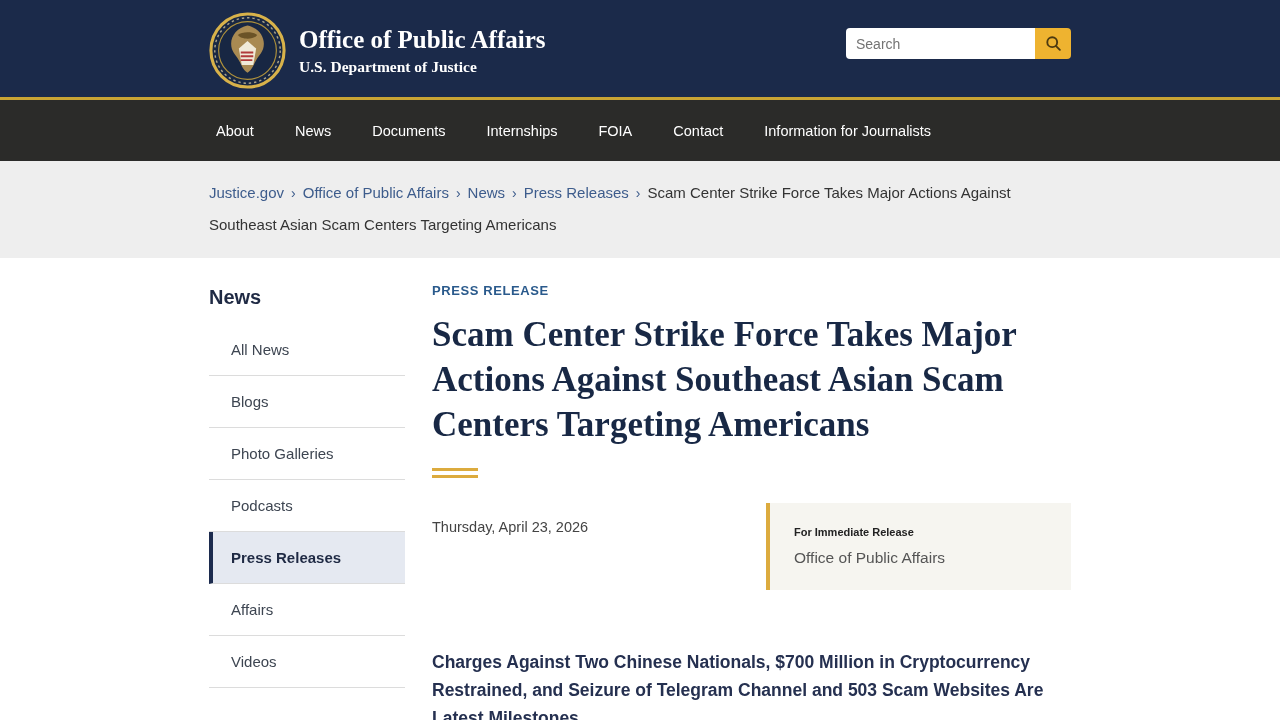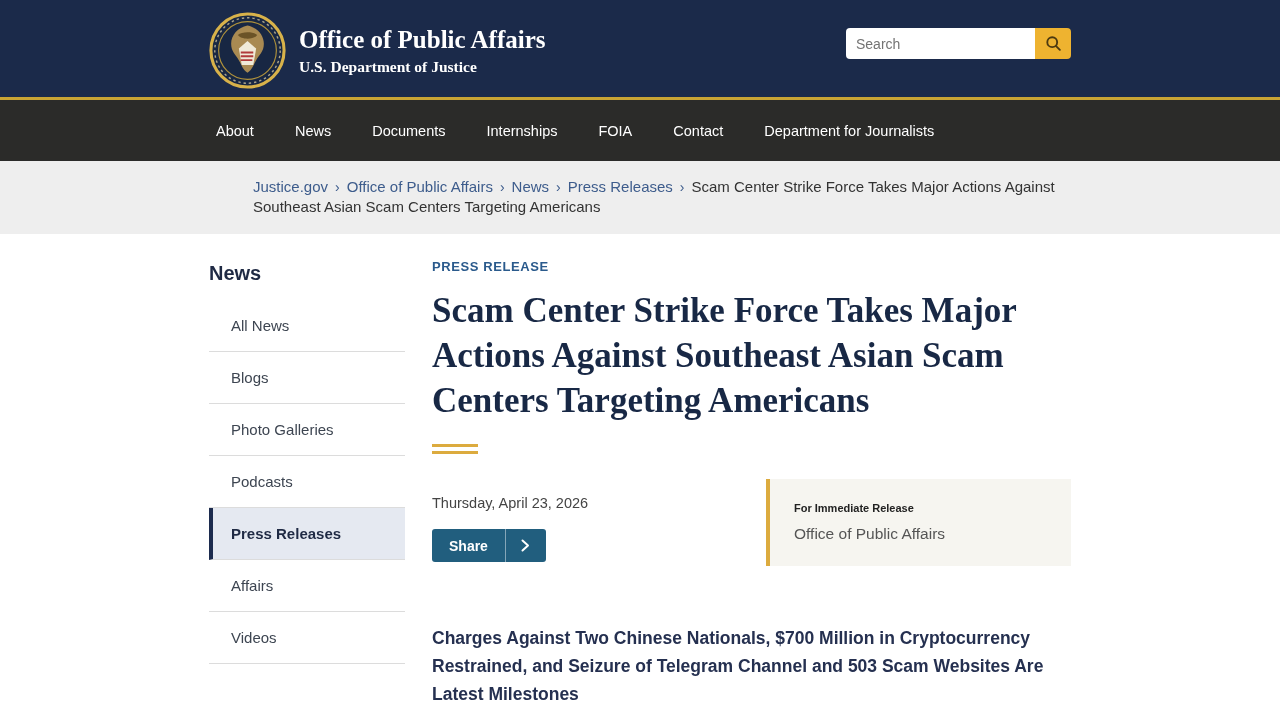--- a/index.html
+++ b/index.html
@@ -32,21 +32,21 @@
   
   .gold-line { height: 3px; background: #c9a434; }
 
   
   .main-nav { background: #2b2b29; height: 61px; }
   .main-nav .container { display: flex; align-items: center; height: 100%; gap: 41px; padding-left: 7px; }
   .main-nav a { color: #ffffff; text-decoration: none; font-size: 14.5px; font-weight: 400; }
 
   
   .breadcrumb-band { background: #eeeeee; padding: 16px 0 18px 0; }
-  .breadcrumb { font-size: 15px; line-height: 19px; color: #333333; margin-left: 44px; }
+  .breadcrumb { font-size: 15px; line-height: 31px; color: #333333; }
   .breadcrumb a { color: #3d5c8c; text-decoration: none; }
   .crumb-sep { color: #3d5c8c; margin: 0 7px; font-size: 14px; }
   .breadcrumb .current { color: #333333; }
 
   
   .content { display: flex; padding-top: 25px; }
   .sidebar { width: 196px; flex: 0 0 auto; }
   .sidebar-heading { font-size: 20px; font-weight: 700; color: #1f2a44; margin: 3px 0 14px 0; }
   .side-list { list-style: none; }
   .side-item { border-bottom: 1px solid #dcdcdc; }
@@ -118,21 +118,21 @@
 <div class="gold-line"></div>
 
 <nav class="main-nav">
   <div class="container">
     <a href="#">About</a>
     <a href="#">News</a>
     <a href="#">Documents</a>
     <a href="#">Internships</a>
     <a href="#">FOIA</a>
     <a href="#">Contact</a>
-    <a href="#">Department for Journalists</a>
+    <a href="#">Information for Journalists</a>
   </div>
 </nav>
 
 <div class="breadcrumb-band">
   <div class="container">
     <nav class="breadcrumb">
       <a href="#">Justice.gov</a><span class="crumb-sep">›</span><a href="#">Office of Public Affairs</a><span class="crumb-sep">›</span><a href="#">News</a><span class="crumb-sep">›</span><a href="#">Press Releases</a><span class="crumb-sep">›</span><span class="current">Scam Center Strike Force Takes Major Actions Against Southeast Asian Scam Centers Targeting Americans</span>
     </nav>
   </div>
 </div>
@@ -169,29 +169,20 @@
     <div class="eyebrow">PRESS RELEASE</div>
     <h1 class="article-title">Scam Center Strike Force Takes Major Actions Against Southeast Asian Scam Centers Targeting Americans</h1>
     <div class="title-rule">
       <div class="bar"></div>
         <div class="bar"></div>
     </div>
 
     <div class="meta-row">
       <div class="meta-left">
         <div class="article-date">Thursday, April 23, 2026</div>
-        <button class="share-button">
-          <span class="share-label">Share</span>
-          <span class="share-divider"></span>
-          <span class="share-chevron">
-            <svg width="9" height="13" viewBox="0 0 9 13">
-                <path d="M1.5 1.5 L7 6.5 L1.5 11.5" fill="none" stroke="#ffffff" stroke-width="2" stroke-linecap="round" stroke-linejoin="round"></path>
-              </svg>
-          </span>
-        </button>
       </div>
       <div class="release-box">
         <div class="release-type">For Immediate Release</div>
         <div class="release-office">Office of Public Affairs</div>
       </div>
     </div>
 
     <p class="subheadline">Charges Against Two Chinese Nationals, $700 Million in Cryptocurrency Restrained, and Seizure of Telegram Channel and 503 Scam Websites Are Latest Milestones</p>
   </main>
 </div>

